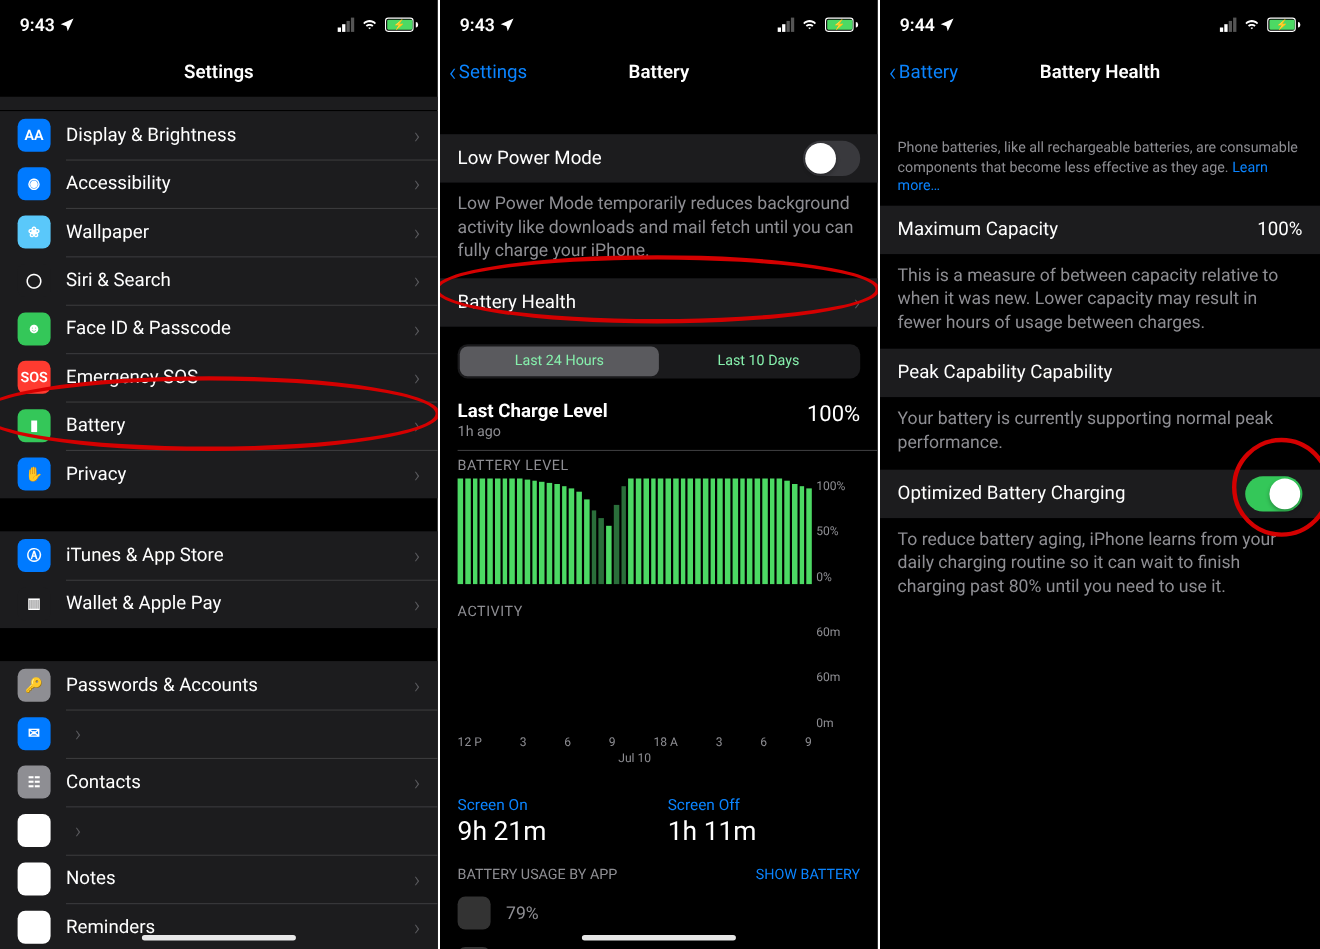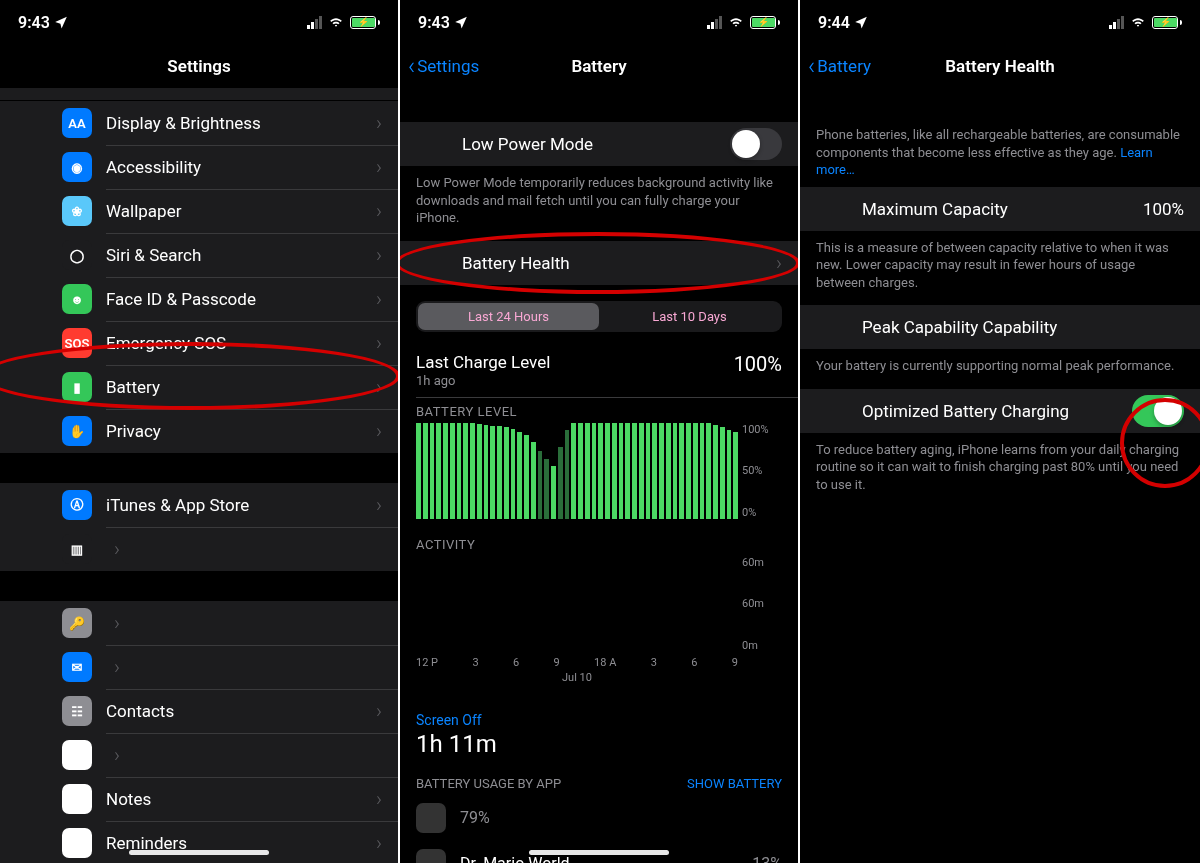--- a/index.html
+++ b/index.html
@@ -21,43 +21,43 @@
   .batt-body{width:26px;height:13px;border:1.5px solid #fff;border-radius:3px;position:relative;}
   .batt-fill{position:absolute;left:1px;top:1px;bottom:1px;width:23px;background:#4cd964;border-radius:1px;display:flex;align-items:center;justify-content:center;}
   .batt-tip{width:2px;height:5px;background:#fff;border-radius:0 2px 2px 0;}
   .bolt{color:#000;font-size:9px;}
   
   .navbar { height:44px; position:relative; display:flex; align-items:center; justify-content:center; }
   .navbar .title{font-size:17px;font-weight:600;}
   .navbar .back{position:absolute;left:8px;color:#0a84ff;font-size:17px;display:flex;align-items:center;font-weight:400;}
   .navbar .back .chev{font-size:24px;font-weight:300;margin-right:2px;line-height:1;}
   
-  .group{background:#1c1c1e;padding-left:46px;}
+  .group{background:#1c1c1e;}
   .row{display:flex;align-items:center;min-height:44px;padding:0 16px;position:relative;}
   .row.tall{min-height:48px;}
   .row .icon{width:30px;height:30px;border-radius:7px;margin-right:14px;display:flex;align-items:center;justify-content:center;flex-shrink:0;}
   .row .label{flex:1;font-size:17px;color:#fff;}
   .row .val{font-size:17px;color:#8e8e93;}
   .row .chevron{color:#5a5a5e;font-size:20px;margin-left:8px;font-weight:300;}
   .row::after{content:"";position:absolute;left:60px;right:0;bottom:0;height:0.5px;background:#3a3a3c;}
   .row.no-icon::after{left:16px;}
   .row:last-child::after{display:none;}
   .spacer{height:30px;}
-  .footer-text{padding:8px 16px 14px;font-size:13px;color:#8e8e93;line-height:1.35;}
+  .footer-text{padding:8px 16px 14px;font-size:16px;color:#8e8e93;line-height:1.35;}
   .header-text{padding:20px 16px 8px;font-size:13px;color:#8e8e93;text-transform:uppercase;letter-spacing:0.5px;}
   .header-text.nocase{text-transform:none;letter-spacing:0;}
   .link{color:#0a84ff;}
   
   .toggle{width:52px;height:32px;border-radius:16px;background:#39393d;position:relative;flex-shrink:0;}
   .toggle .knob{position:absolute;width:28px;height:28px;border-radius:14px;background:#fff;top:2px;left:2px;box-shadow:0 2px 4px rgba(0,0,0,0.3);}
   .toggle.on{background:#34c759;}
   .toggle.on .knob{left:22px;}
   
   .seg{display:flex;background:#1a1a1c;border-radius:9px;margin:16px;padding:2px;}
-  .seg .opt{flex:1;text-align:center;padding:6px 0;font-size:13px;color:#f9a8d4;border-radius:7px;}
+  .seg .opt{flex:1;text-align:center;padding:6px 0;font-size:13px;color:#86efac;border-radius:7px;}
   .seg .opt.sel{background:#5a5a5e;}
   
   .chart-area{padding:0 16px;}
   .chart{position:relative;height:96px;display:flex;align-items:flex-end;gap:2px;padding-right:44px;margin-bottom:4px;}
   .chart .ticks{position:absolute;right:0;top:0;bottom:0;width:40px;display:flex;flex-direction:column;justify-content:space-between;font-size:11px;color:#8e8e93;text-align:left;}
   .chart .bar{flex:1;background:#4cd964;min-width:2px;}
   .chart.act .bar{background:#3b82f6;}
   .chart.act .bar.on{background:#60a5fa;}
   .chart .bar.dim{background:#2a6e3a;}
   .xlabels{display:flex;font-size:11px;color:#8e8e93;padding-right:44px;justify-content:space-between;margin-bottom:2px;}
@@ -189,29 +189,31 @@
             <div class="icon ic-blue">
               <span class="txt">Ⓐ</span>
             </div>
             <span class="label">iTunes &amp; App Store</span>
             <span class="chevron">›</span>
           </div>
           <div class="row">
             <div class="icon ic-dark">
               <span class="txt">▥</span>
             </div>
+            <span class="label">Wallet &amp; Apple Pay</span>
             <span class="chevron">›</span>
           </div>
         </div>
     <div class="spacer"></div>
     <div class="group" id="s1g3">
           <div class="row">
             <div class="icon ic-gray">
               <span class="txt">🔑</span>
             </div>
+            <span class="label">Passwords &amp; Accounts</span>
             <span class="chevron">›</span>
           </div>
           <div class="row">
             <div class="icon ic-blue">
               <span class="txt">✉</span>
             </div>
             <span class="chevron">›</span>
           </div>
           <div class="row">
             <div class="icon ic-gray">
@@ -297,21 +299,21 @@
         <span class="label">Battery Health</span>
         <span class="chevron">›</span>
       </div>
     </div>
     <div class="seg">
       <div class="opt sel">Last 24 Hours</div>
       <div class="opt">Last 10 Days</div>
     </div>
     <div class="row no-icon" style="background:transparent;align-items:flex-start;padding-top:4px;padding-bottom:10px;">
       <div style="flex:1;">
-        <span class="label" style="font-size:17px;">Last Charge Level</span>
+        <span class="label" style="font-size:17px;font-weight:bold;">Last Charge Level</span>
         <span class="sub">1h ago</span>
       </div>
       <span class="label" style="flex:0;font-size:20px;">100%</span>
     </div>
     <div class="header-text" style="padding-top:6px;padding-bottom:4px;">BATTERY LEVEL</div>
     <div class="chart-area">
       <div class="chart" id="chart1">
         <div class="bar" style="height: 100%;"></div>
             <div class="bar" style="height: 100%;"></div>
             <div class="bar" style="height: 100%;"></div>
@@ -479,20 +481,24 @@
             <span>9</span>
             <span>18 A</span>
             <span>3</span>
             <span>6</span>
             <span>9</span>
           </div>
       <div class="datelabel">Jul 10</div>
     </div>
     <div class="two-col">
       <div class="col">
+            <div class="hd">Screen On</div>
+            <div class="big">9h 21m</div>
+          </div>
+      <div class="col">
             <div class="hd">Screen Off</div>
             <div class="big">1h 11m</div>
           </div>
     </div>
     <div class="row-head" style="margin-top:10px;">
       <span class="h">BATTERY USAGE BY APP</span>
       <span class="act">SHOW BATTERY</span>
     </div>
     <div id="apps">
           <div class="app-row">

